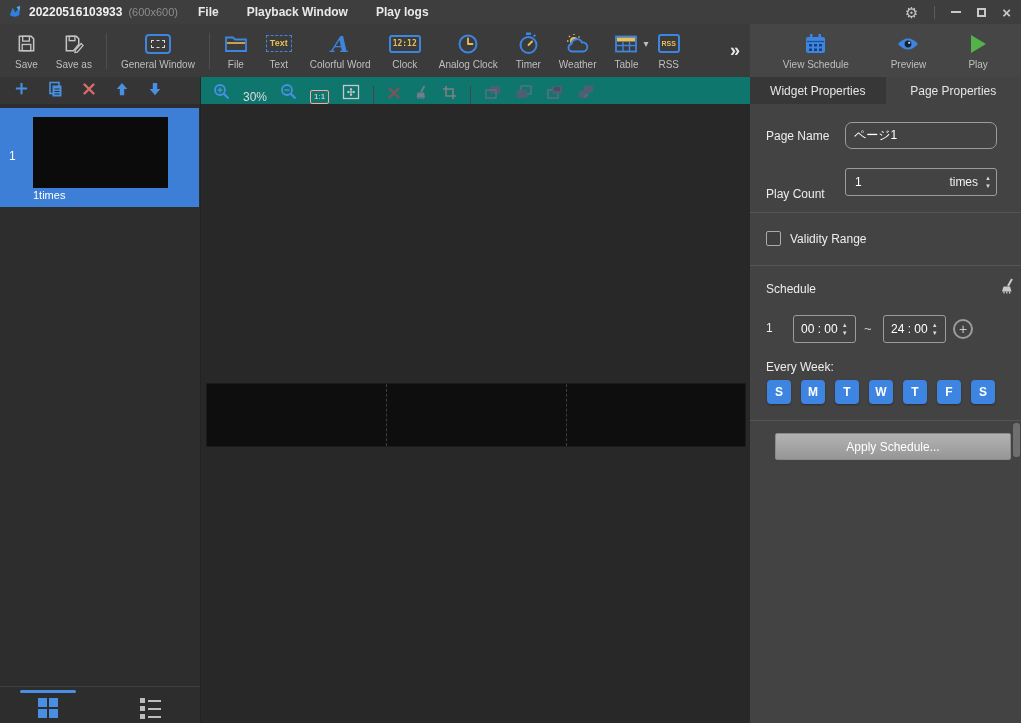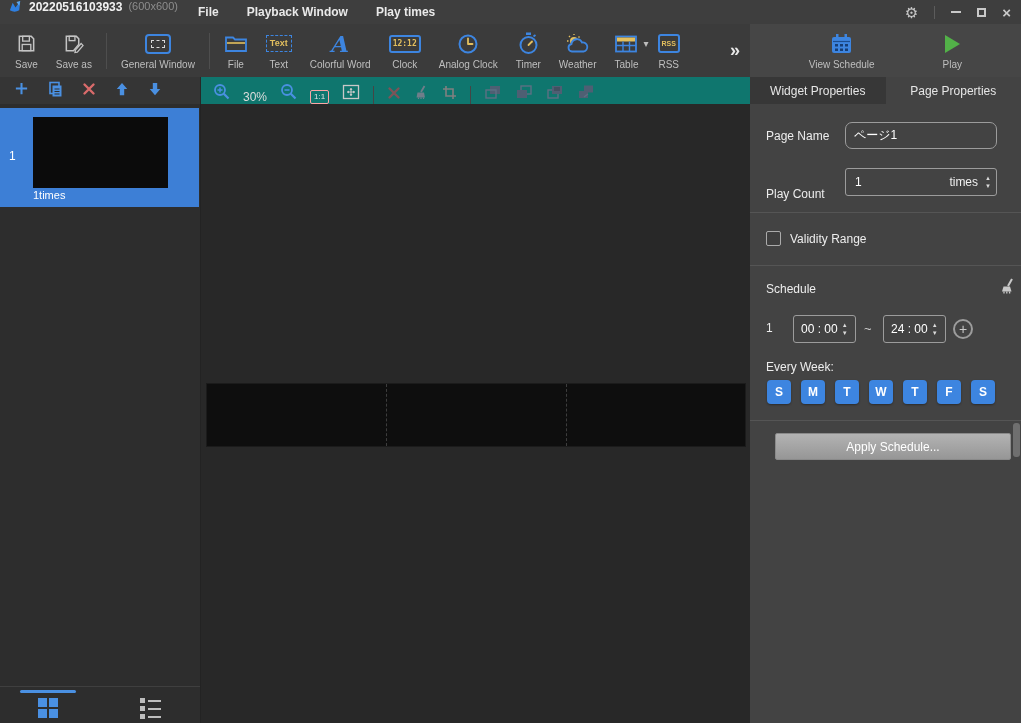--- a/index.html
+++ b/index.html
@@ -1,21 +1,21 @@
 <!DOCTYPE html>
 <html><head>
 <meta charset="utf-8">
 <style>
   * { margin:0; padding:0; box-sizing:border-box; }
   body { background:#222; font-family:"Liberation Sans", sans-serif; }
   .window { position:relative; width:1021px; height:723px; background:#3b3b3b; overflow:hidden; }
 
   
   .titlebar { position:relative; height:24px; background:#3e3e3e; }
-  .brand { position:absolute; left:8px; top:0; height:24px; display:flex; gap:6px; }
+  .brand { position:absolute; left:8px; top:0; height:24px; display:flex; align-items:center; gap:6px; }
   .tb-title { color:#f2f2f2; font-size:12px; font-weight:700; }
   .tb-res { color:#8d8d8d; font-size:11px; }
   .menus { position:absolute; left:198px; top:0; height:24px; display:flex; align-items:center; gap:28px; }
   .menu { color:#e9e9e9; font-size:12px; font-weight:700; cursor:default; }
   .tb-controls { position:absolute; right:10px; top:0; height:24px; display:flex; align-items:center; gap:16px; }
   .gear { color:#c9c9c9; font-size:15px; line-height:1; }
   .ctl-sep { width:1px; height:13px; background:#5c5c5c; }
   .min-glyph { display:block; width:10px; height:2px; background:#c9c9c9; }
   .max-glyph { display:block; width:9px; height:9px; border:2px solid #c9c9c9; }
   .close-glyph { color:#c9c9c9; font-size:15px; line-height:1; font-weight:700; }
@@ -102,21 +102,21 @@
       <svg width="15" height="15" viewBox="0 0 16 16">
         <path d="M2 11 L5 3 L8 8 L13 1 L12 11 Q7 14 2 11 Z" fill="#2f7fe0"></path>
         <path d="M9 2 L13 1 L12 6 Z" fill="#5aa7f0"></path>
       </svg>
       <span class="tb-title">20220516103933</span>
       <span class="tb-res">(600x600)</span>
     </div>
     <div class="menus">
       <span class="menu">File</span>
       <span class="menu">Playback Window</span>
-      <span class="menu">Play times</span>
+      <span class="menu">Play logs</span>
     </div>
     <div class="tb-controls">
       <span class="gear">⚙</span>
       <span class="ctl-sep"></span>
       <span>
           <i class="min-glyph"></i>
         </span>
       <span>
           <i class="max-glyph"></i>
         </span>
@@ -263,20 +263,30 @@
                 <rect x="5" y="15.5" width="3" height="2.5"></rect>
                 <rect x="10" y="15.5" width="3" height="2.5"></rect>
                 <rect x="15" y="15.5" width="3" height="2.5"></rect>
               </g>
             </svg>
         </span>
         <span class="lbl">View Schedule</span>
       </div>
       <div class="tool">
         <span class="ic">
+          <svg width="24" height="16" viewBox="0 0 24 16">
+              <path d="M2 8 Q12 -3 22 8 Q12 19 2 8 Z" fill="#3d85e0"></path>
+              <circle cx="12" cy="8" r="3.4" fill="#16212e"></circle>
+              <circle cx="13.2" cy="6.8" r="1.1" fill="#cfe2f7"></circle>
+            </svg>
+        </span>
+        <span class="lbl">Preview</span>
+      </div>
+      <div class="tool">
+        <span class="ic">
           <svg width="20" height="22" viewBox="0 0 20 22">
               <path d="M3 2 L18 11 L3 20 Z" fill="#52b148"></path>
             </svg>
         </span>
         <span class="lbl">Play</span>
       </div>
     </div>
   </div>
 
   <div class="row2">

